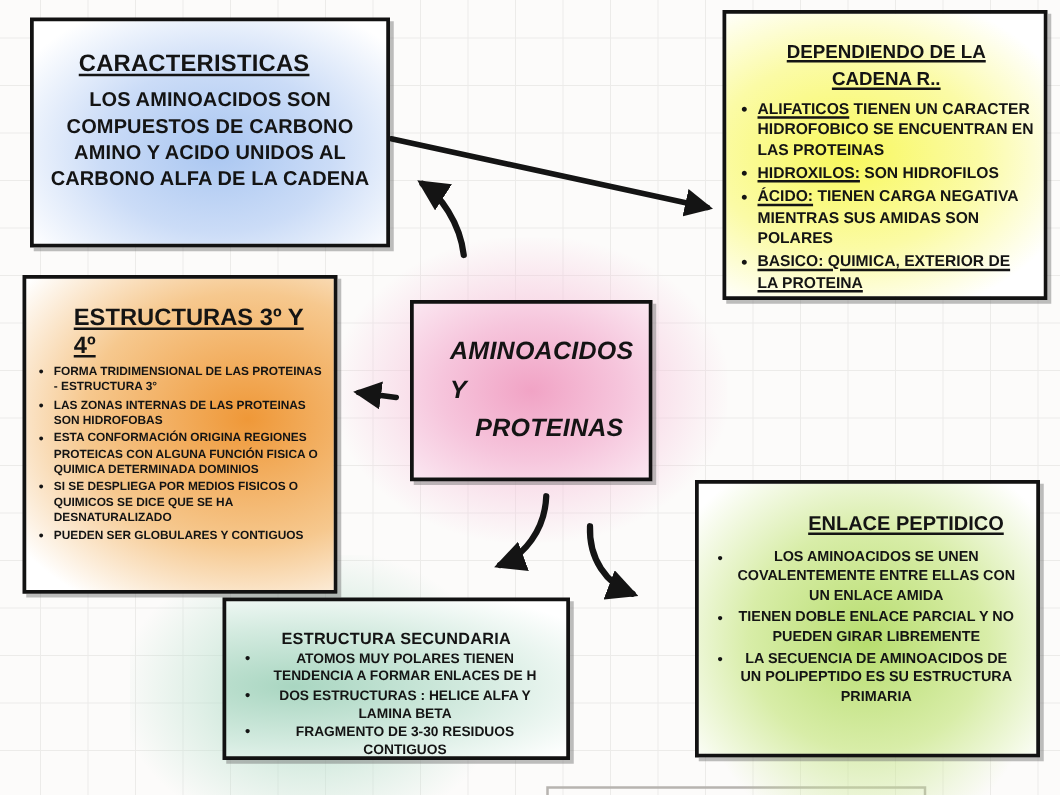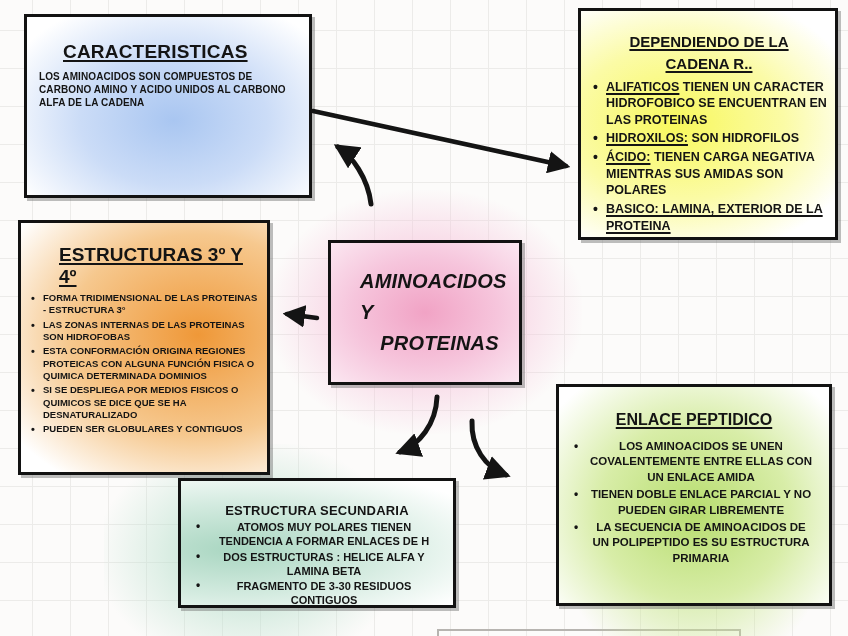--- a/index.html
+++ b/index.html
@@ -45,21 +45,21 @@
   ul{margin:0;padding:0;list-style:none;}
 
   
   .box-caracteristicas{
     left:24px;top:14px;width:288px;height:184px;
     background:radial-gradient(ellipse at 52% 58%, #a9c6f1 0%, #cbdcf7 45%, #ffffff 88%);
     padding:8px 12px 0 12px;
   }
   .box-caracteristicas h2{font-size:19px;letter-spacing:.2px;padding-left:8px;margin-bottom:7px;}
   .paras li{
-    font-size:10px;font-weight:bold;line-height:1.32;
+    font-size:16px;font-weight:bold;text-align:center;line-height:1.32;
     margin-bottom:14px;letter-spacing:.1px;
   }
 
   
   .box-dependiendo{
     left:578px;top:8px;width:260px;height:232px;
     background:radial-gradient(ellipse at 38% 50%, #f8f85c 0%, #fbfba6 48%, #ffffff 85%);
     padding:4px 8px 0 10px;
   }
   .box-dependiendo h2{font-size:15px;text-align:center;line-height:1.45;margin-bottom:4px;}
@@ -102,21 +102,21 @@
     font-size:11px;font-weight:bold;line-height:1.3;margin-bottom:1px;
   }
   .bullets-center li::before{content:"\2022";position:absolute;left:5px;top:-1px;font-size:12px;}
 
   
   .box-enlace{
     left:556px;top:384px;width:276px;height:222px;
     background:radial-gradient(ellipse at 50% 58%, #b7dd6f 0%, #d8eda8 50%, #ffffff 92%);
     padding:8px 10px 0 10px;
   }
-  .box-enlace h2{font-size:16px;text-align:center;margin-bottom:10px;}
+  .box-enlace h2{font-size:16px;text-align:right;margin-bottom:10px;}
   .box-enlace .bullets-center li{font-size:11.5px;line-height:1.34;margin-bottom:2px;}
 
   
   .bottom-fragment{
     position:absolute;left:437px;top:629px;width:300px;height:14px;
     border:2px solid #b7b4b0;background:transparent;z-index:0;
   }
 </style>
 </head>
 <body>
@@ -151,21 +151,21 @@
 
   <div class="box box-dependiendo">
     <h2>
       <span class="u">DEPENDIENDO DE LA</span><br>
       <span class="u">CADENA  R..</span>
     </h2>
     <ul class="bullets-left">
         <li><span class="u">ALIFATICOS</span><span> TIENEN UN CARACTER HIDROFOBICO SE ENCUENTRAN EN LAS PROTEINAS</span></li>
         <li><span class="u">HIDROXILOS:</span><span> SON HIDROFILOS</span></li>
         <li><span class="u">ÁCIDO:</span><span> TIENEN CARGA NEGATIVA MIENTRAS SUS AMIDAS SON POLARES</span></li>
-        <li><span class="u">BASICO: LAMINA, EXTERIOR DE LA PROTEINA</span></li>
+        <li><span class="u">BASICO: QUIMICA, EXTERIOR DE LA PROTEINA</span></li>
       </ul>
   </div>
 
   <div class="box box-estructuras">
     <h2><span class="u">ESTRUCTURAS 3º Y 4º</span></h2>
     <ul class="bullets-small">
         <li>FORMA TRIDIMENSIONAL DE LAS PROTEINAS - ESTRUCTURA 3°</li>
         <li>LAS ZONAS INTERNAS DE LAS PROTEINAS SON HIDROFOBAS</li>
         <li>ESTA CONFORMACIÓN ORIGINA REGIONES PROTEICAS CON ALGUNA FUNCIÓN FISICA O QUIMICA DETERMINADA DOMINIOS</li>
         <li>SI SE DESPLIEGA POR MEDIOS FISICOS O QUIMICOS SE DICE QUE SE HA DESNATURALIZADO</li>

